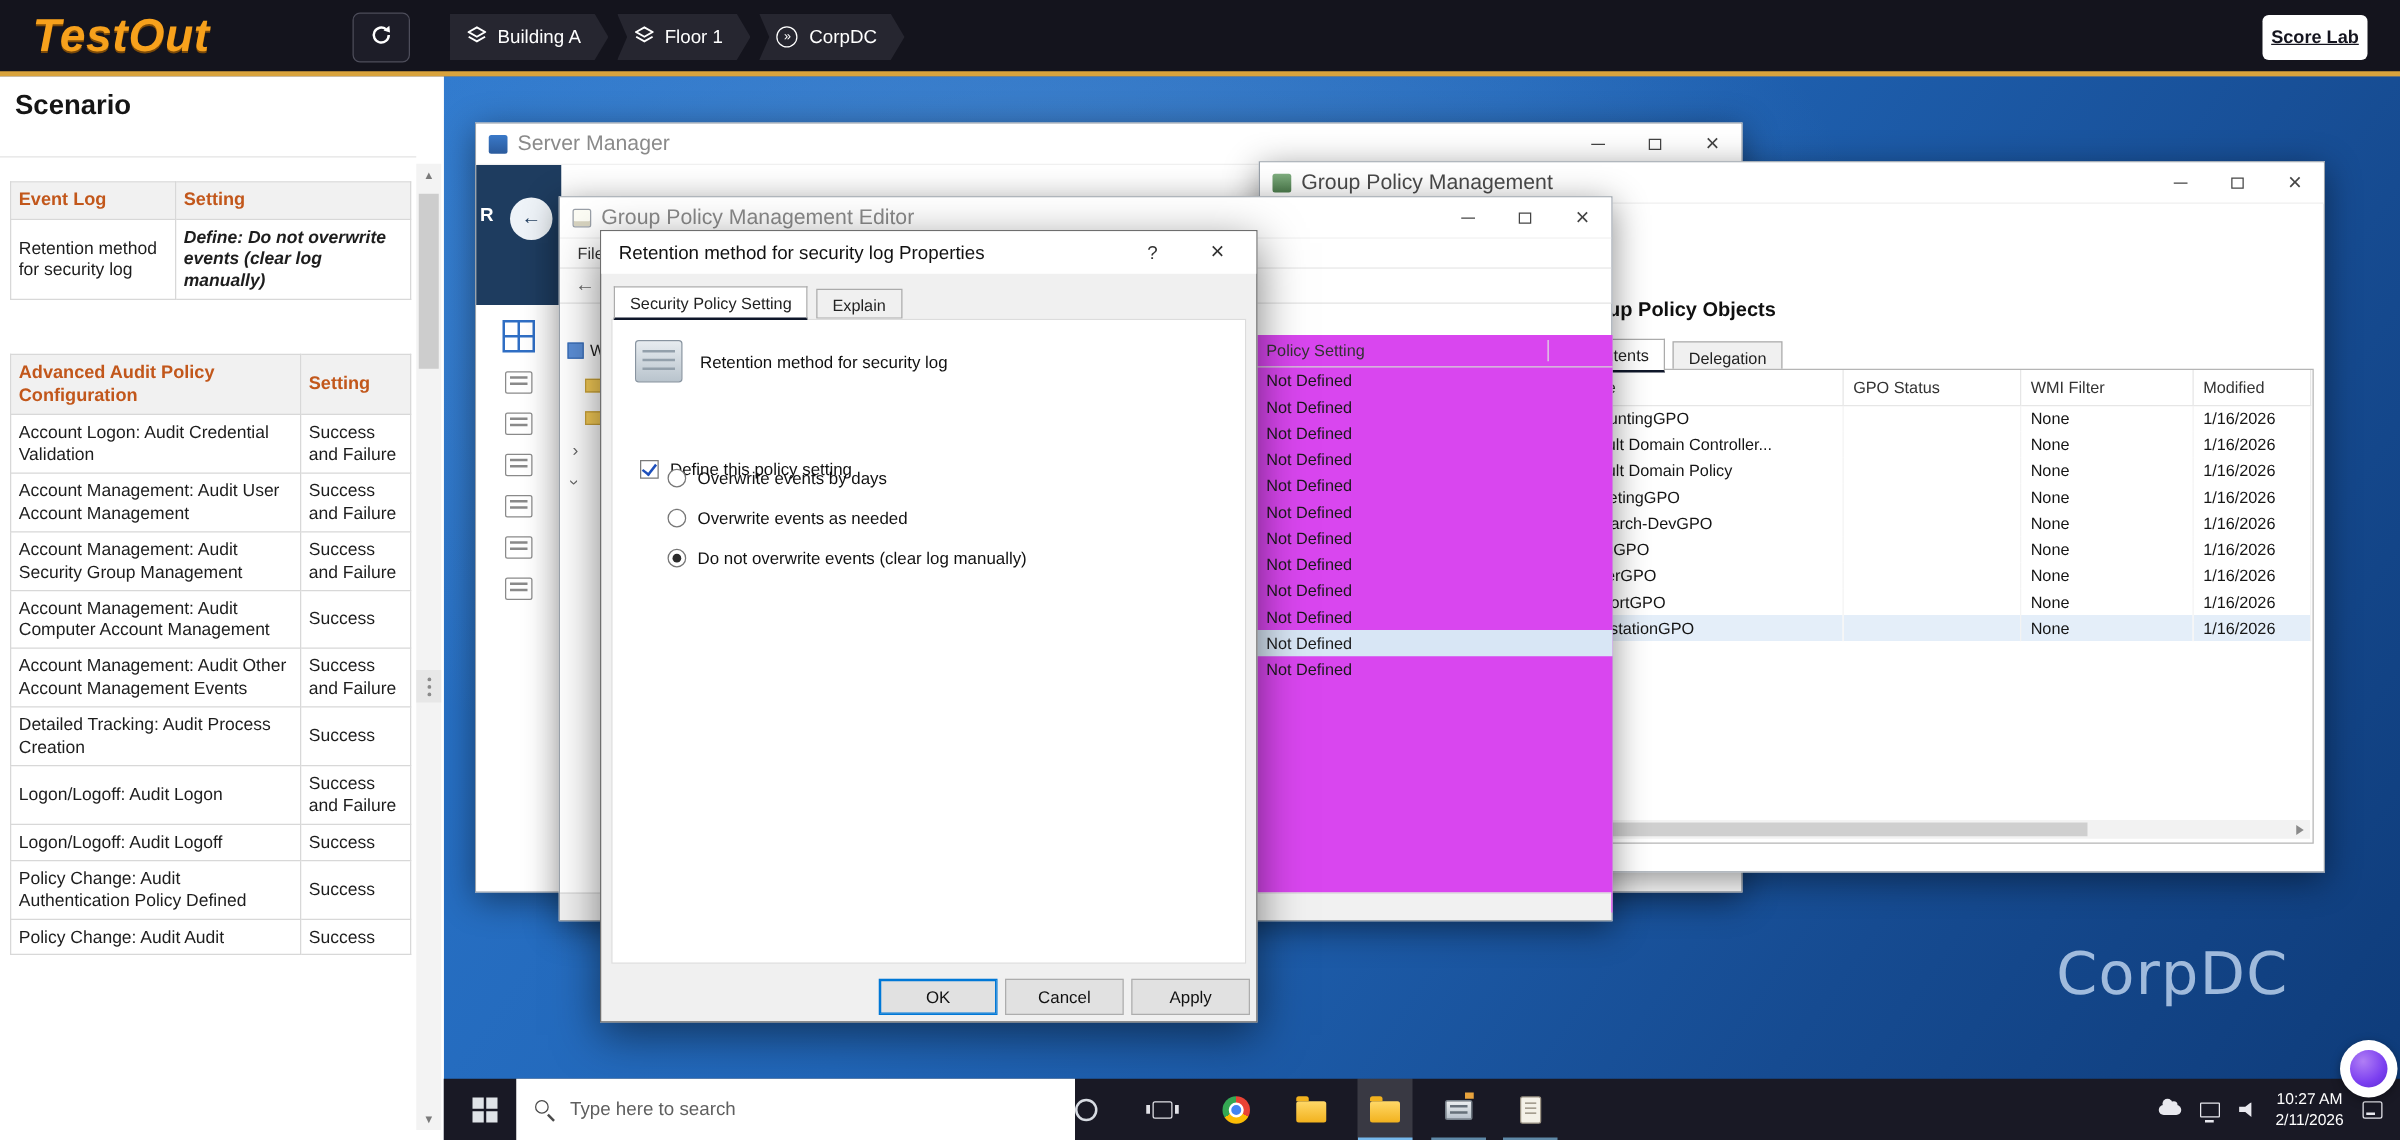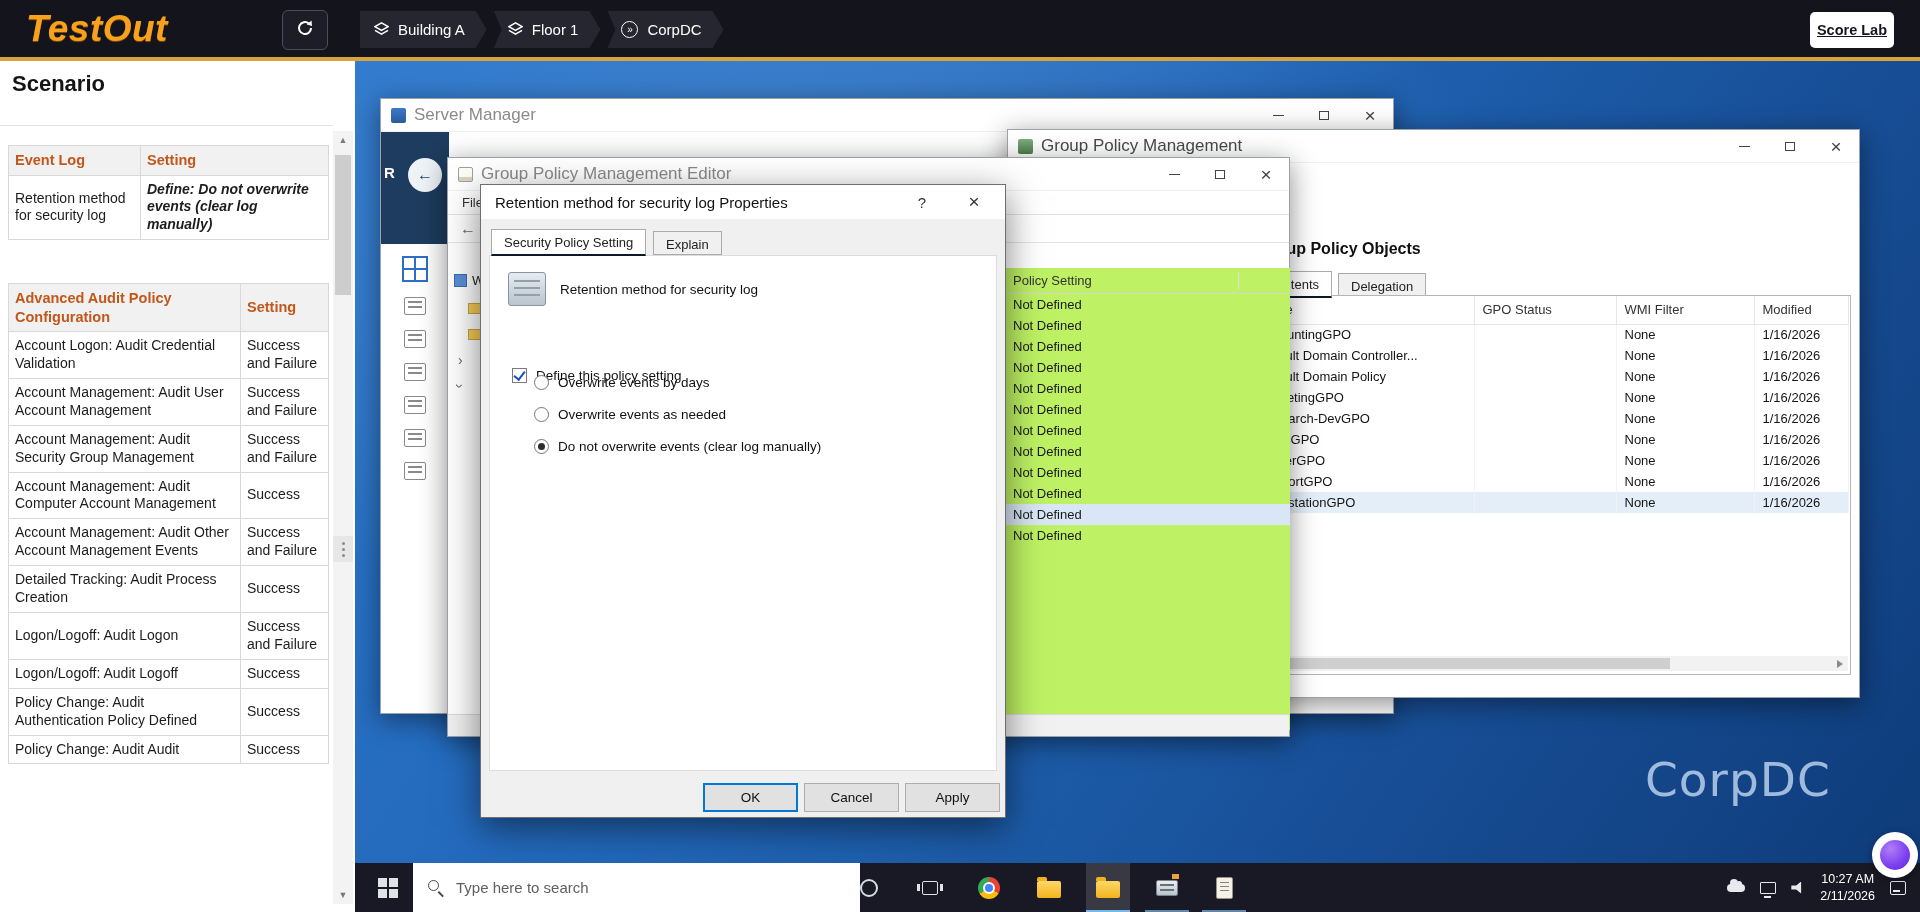--- a/index.html
+++ b/index.html
@@ -118,21 +118,21 @@
   .menu-item { font-size:13px; color:#333; padding:0 8px; margin-left:6px; cursor:pointer; }
   .toolbar { position:absolute; left:0; top:57px; width:100%; height:28px;
     border-bottom:1px solid #e3e3e3; display:flex; align-items:center; background:#fff; }
   .tool-ic { margin-left:12px; color:#6a6a6a; font-size:16px; cursor:pointer; }
   .tree-row { position:absolute; height:20px; display:flex; align-items:center; gap:5px;
     font-size:13px; color:#222; white-space:nowrap; cursor:pointer; }
   .t-ic { width:13px; height:13px; background:#5b8ed6; border:1px solid #3a6cb4; flex:none; }
   .t-folder { width:15px; height:11px; background:#f7cd57; border:1px solid #c9a23a; flex:none; }
   .t-chev { color:#666; font-size:14px; }
   .t-chev.down { display:inline-block; transform:rotate(90deg); }
-  .gpme-results { position:absolute; left:557px; top:110px; width:285px; height:462px; background:#bef264; }
+  .gpme-results { position:absolute; left:557px; top:110px; width:285px; height:462px; background:#d946ef; }
   .res-head { position:relative; height:26px; line-height:26px; border-bottom:1px solid #d6d6d6;
     font-size:13px; color:#333; padding-left:8px; cursor:pointer; }
   .res-head::after { content:""; position:absolute; left:233px; top:4px; bottom:4px; width:1px; background:#e0e0e0; }
   .res-row { height:21px; line-height:21px; padding-left:8px; font-size:13px; color:#1a1a1a; cursor:pointer; }
   .res-row.selected { background:#d8e6f5; }
   .gpme-status { position:absolute; left:0; right:0; bottom:0; height:22px;
     background:#f1f1f1; border-top:1px solid #d9d9d9; }
 
   
   .dialog { position:absolute; left:480px; top:184px; width:526px; height:634px;

